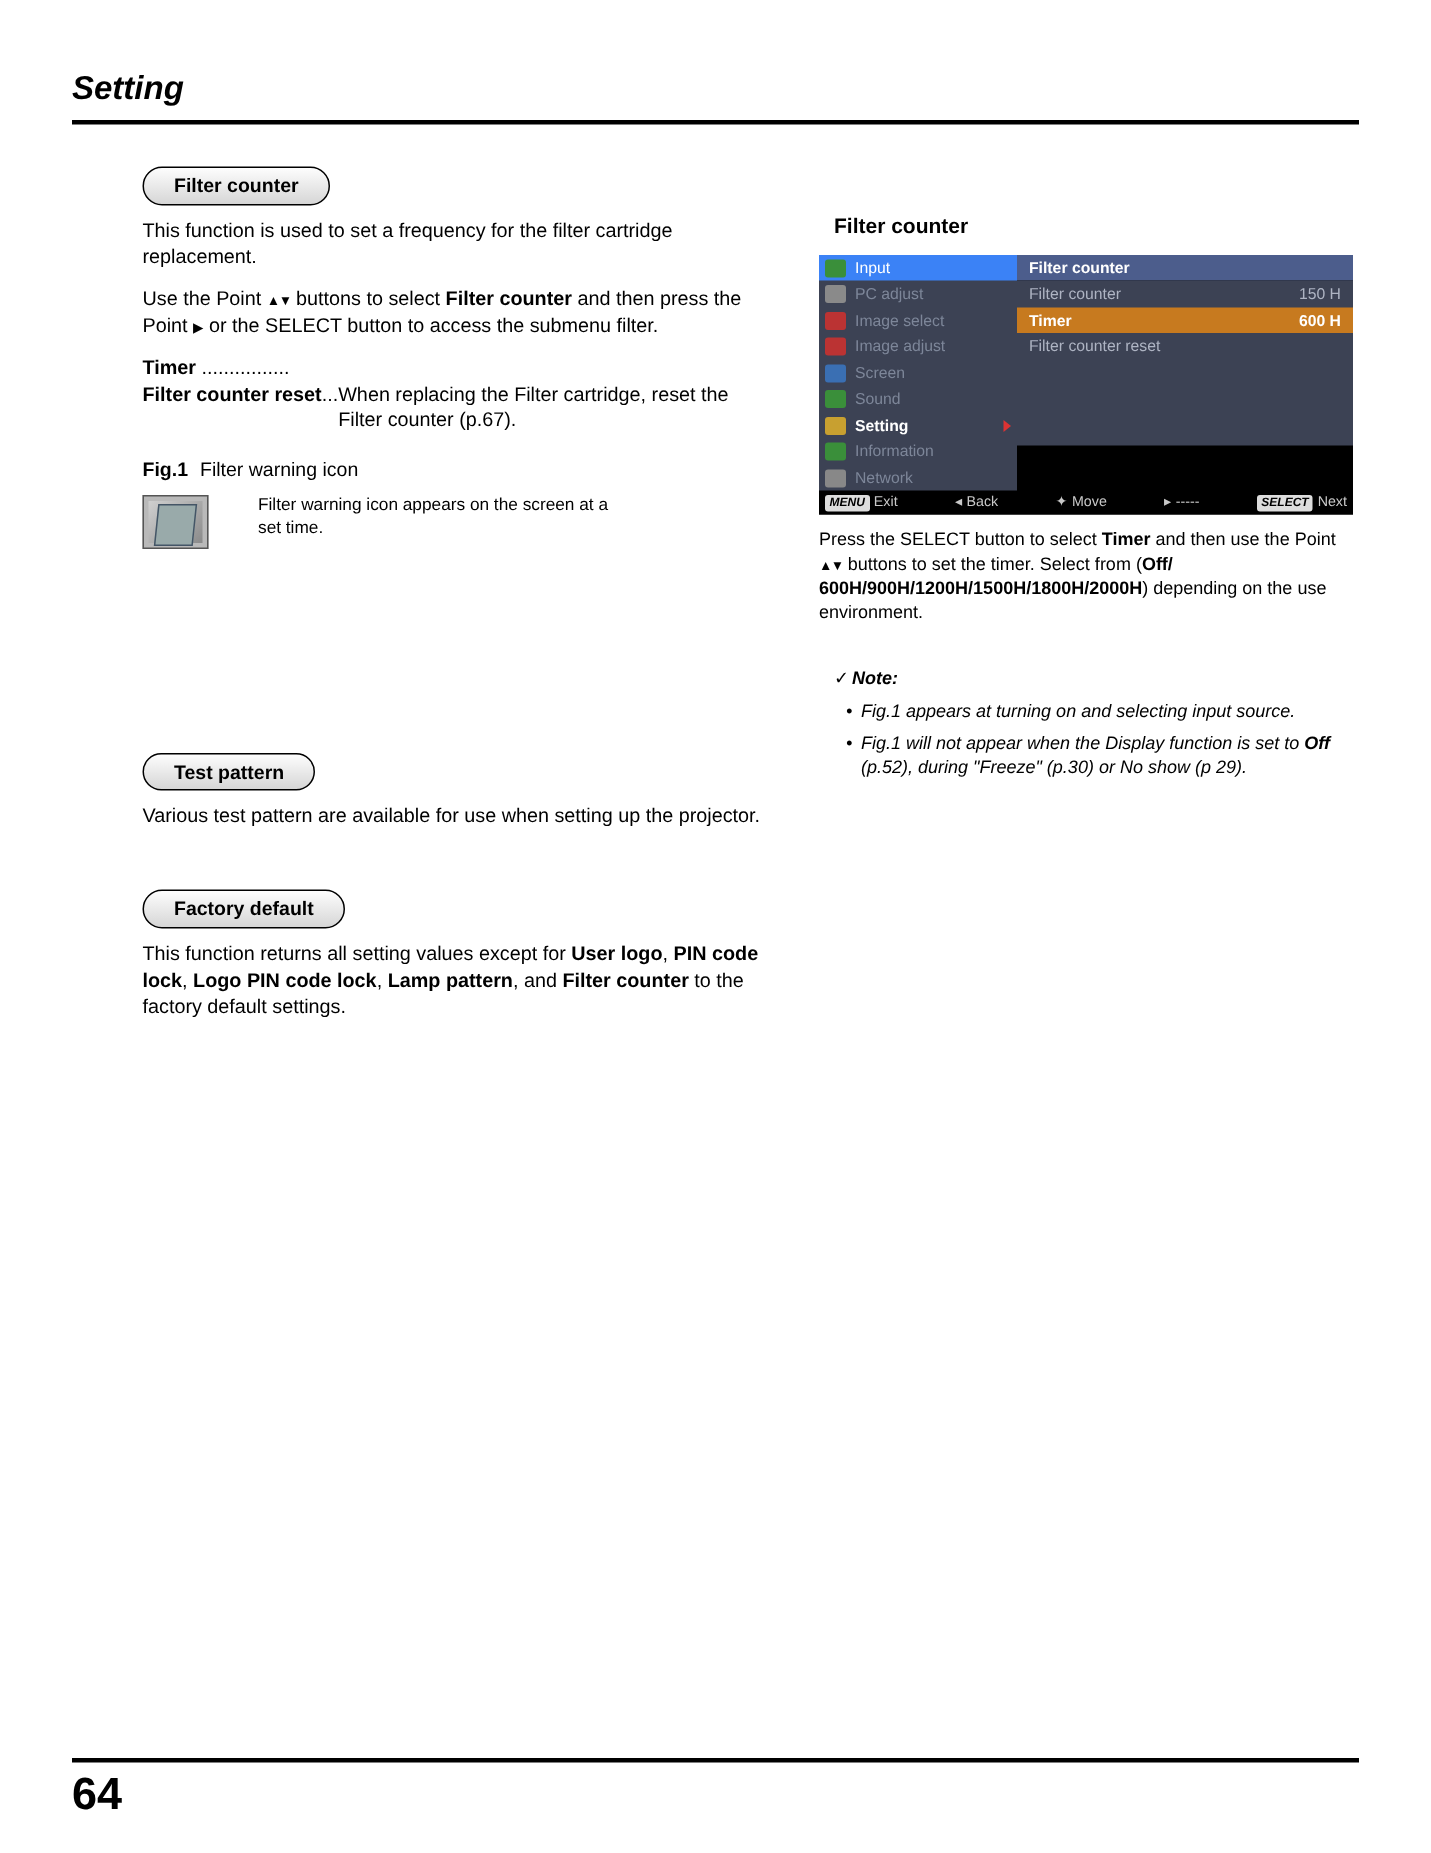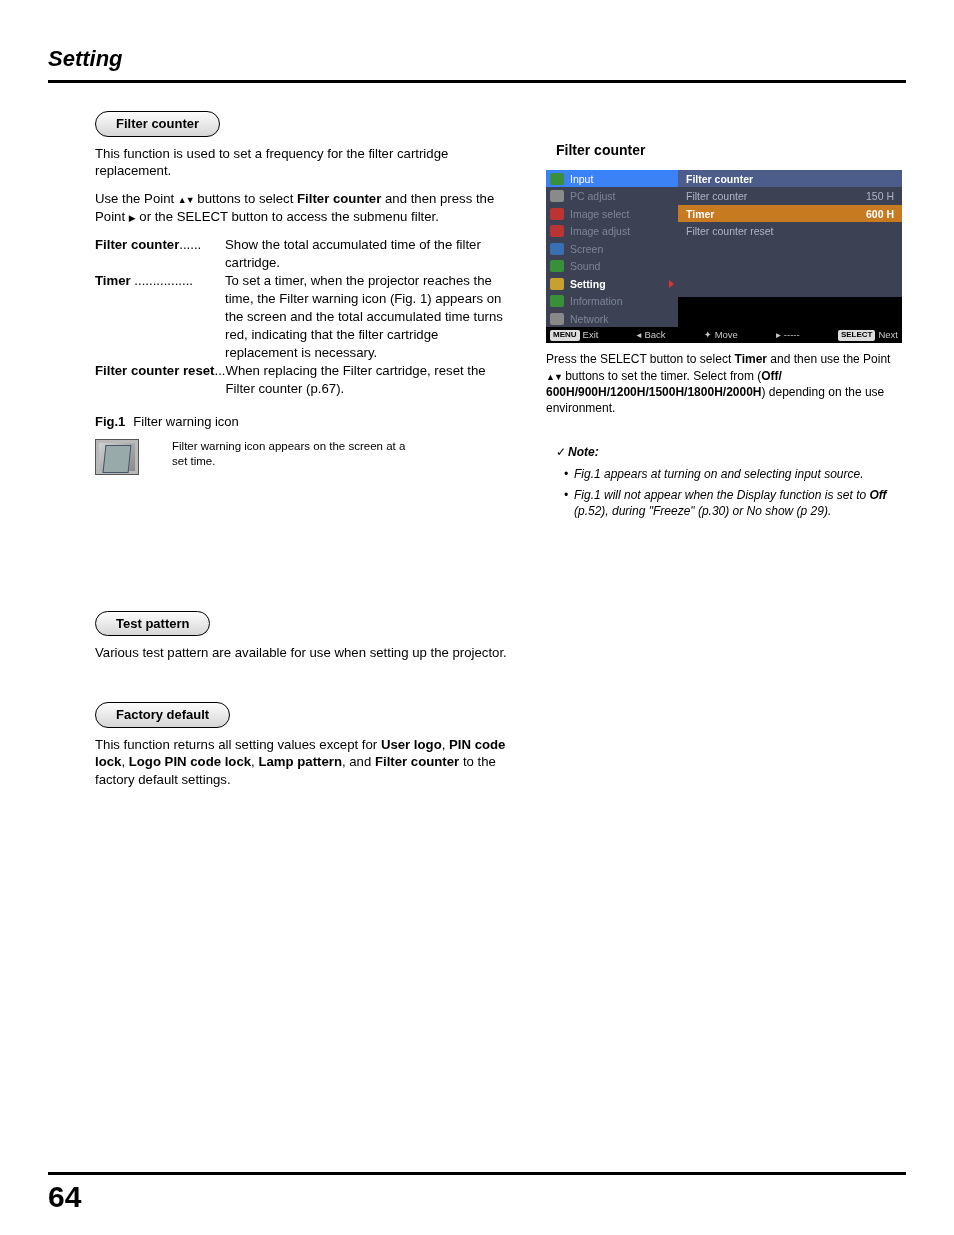--- a/index.html
+++ b/index.html
@@ -123,21 +123,21 @@
   .osd-right-item{ display:flex;justify-content:space-between;padding:2px 8px;height:17.5px;align-items:center;}
   .osd-right-item.orange{ background:#c77a1f;color:#fff;font-weight:bold;}
   .osd-right-body{ background:#3c4254; min-height: 110px;}
   .osd-left-body{ background:#3c4254;}
   .osd-footer{
     display:flex;justify-content:space-between;align-items:center;
     background:#000;color:#c9c9c9;font-size:9.5px;padding:2px 4px;height:16px;
   }
   .osd-footer span{display:flex;align-items:center;gap:3px;}
   .osd-footer .btn{
-    background:#ddd;color:#000;border-radius:2px;padding:0 3px;font-size:8px;font-weight:bold;
+    background:#ddd;color:#000;border-radius:2px;padding:0 3px;font-size:8px;font-weight:bold;font-style:italic;
   }
 
   .caption-below { font-size: 12px; line-height:1.35; margin-top:6px;}
 
   .note-block { margin-top: 28px; font-size: 12px; padding-left: 10px;}
   .note-head { font-weight: bold; font-style: italic; }
   .check { color:#000; margin-right:2px;}
   .note-list { list-style: none; padding-left: 8px; margin-top:6px; font-style: italic;}
   .note-list li { position:relative; padding-left:10px; margin-bottom:4px;}
   .note-list li::before{ content:"•"; position:absolute; left:0; top:0;}
@@ -167,26 +167,21 @@
     <div class="pill">Filter counter</div>
 
     <p>This function is used to set a frequency for the filter cartridge replacement.</p>
 
     <p>
       <span>Use the Point </span><span class="tri-updown"></span><span> buttons to select </span><b>Filter counter</b><span> and then press the Point </span><span class="tri-right"></span><span> or the SELECT button to access the submenu filter.</span>
     </p>
 
     <div class="defs">
       <div class="def-row">
-        <div class="term"><span class="b">Filter counter</span><span>......</span></div>
-        <div class="desc">Show the total accumulated time of the filter cartridge.</div>
-      </div>
-      <div class="def-row">
         <div class="term"><span class="b">Timer</span><span> ................</span></div>
-        <div class="desc">To set a timer, when the projector reaches the time, the Filter warning icon (Fig. 1) appears on the screen and the total accumulated time turns red, indicating that the filter cartridge replacement is necessary.</div>
       </div>
       <div class="def-row" style="flex-wrap:nowrap">
         <div class="term" style="flex-basis:auto;white-space:nowrap"><span class="b">Filter counter reset</span><span>...</span></div>
         <div class="desc" style="padding-left:0">When replacing the Filter cartridge, reset the Filter counter (p.67).</div>
       </div>
     </div>
 
     <div class="fig-label">
       <span class="fignum">Fig.1</span><span class="figtxt">Filter warning icon</span>
     </div>

